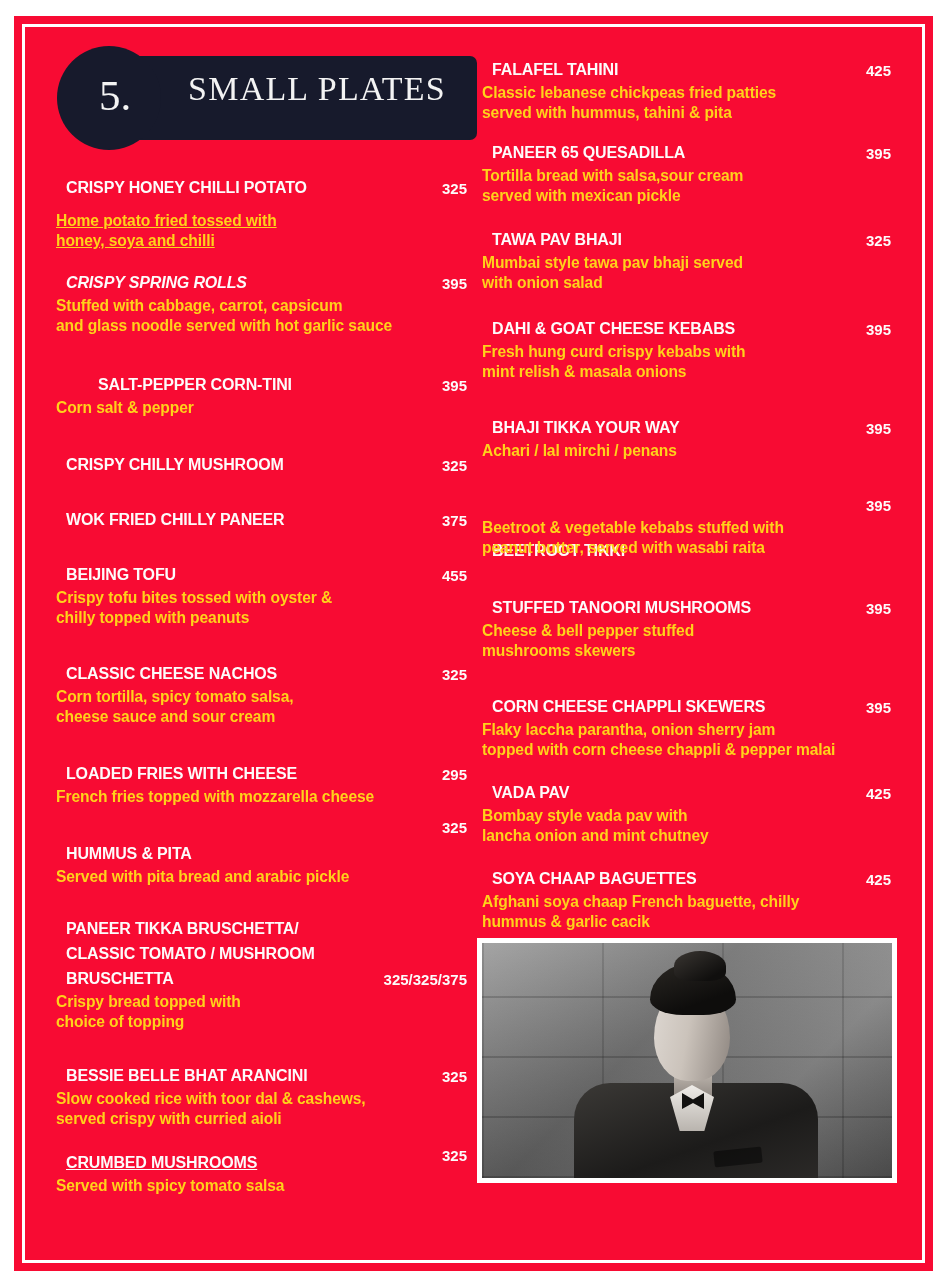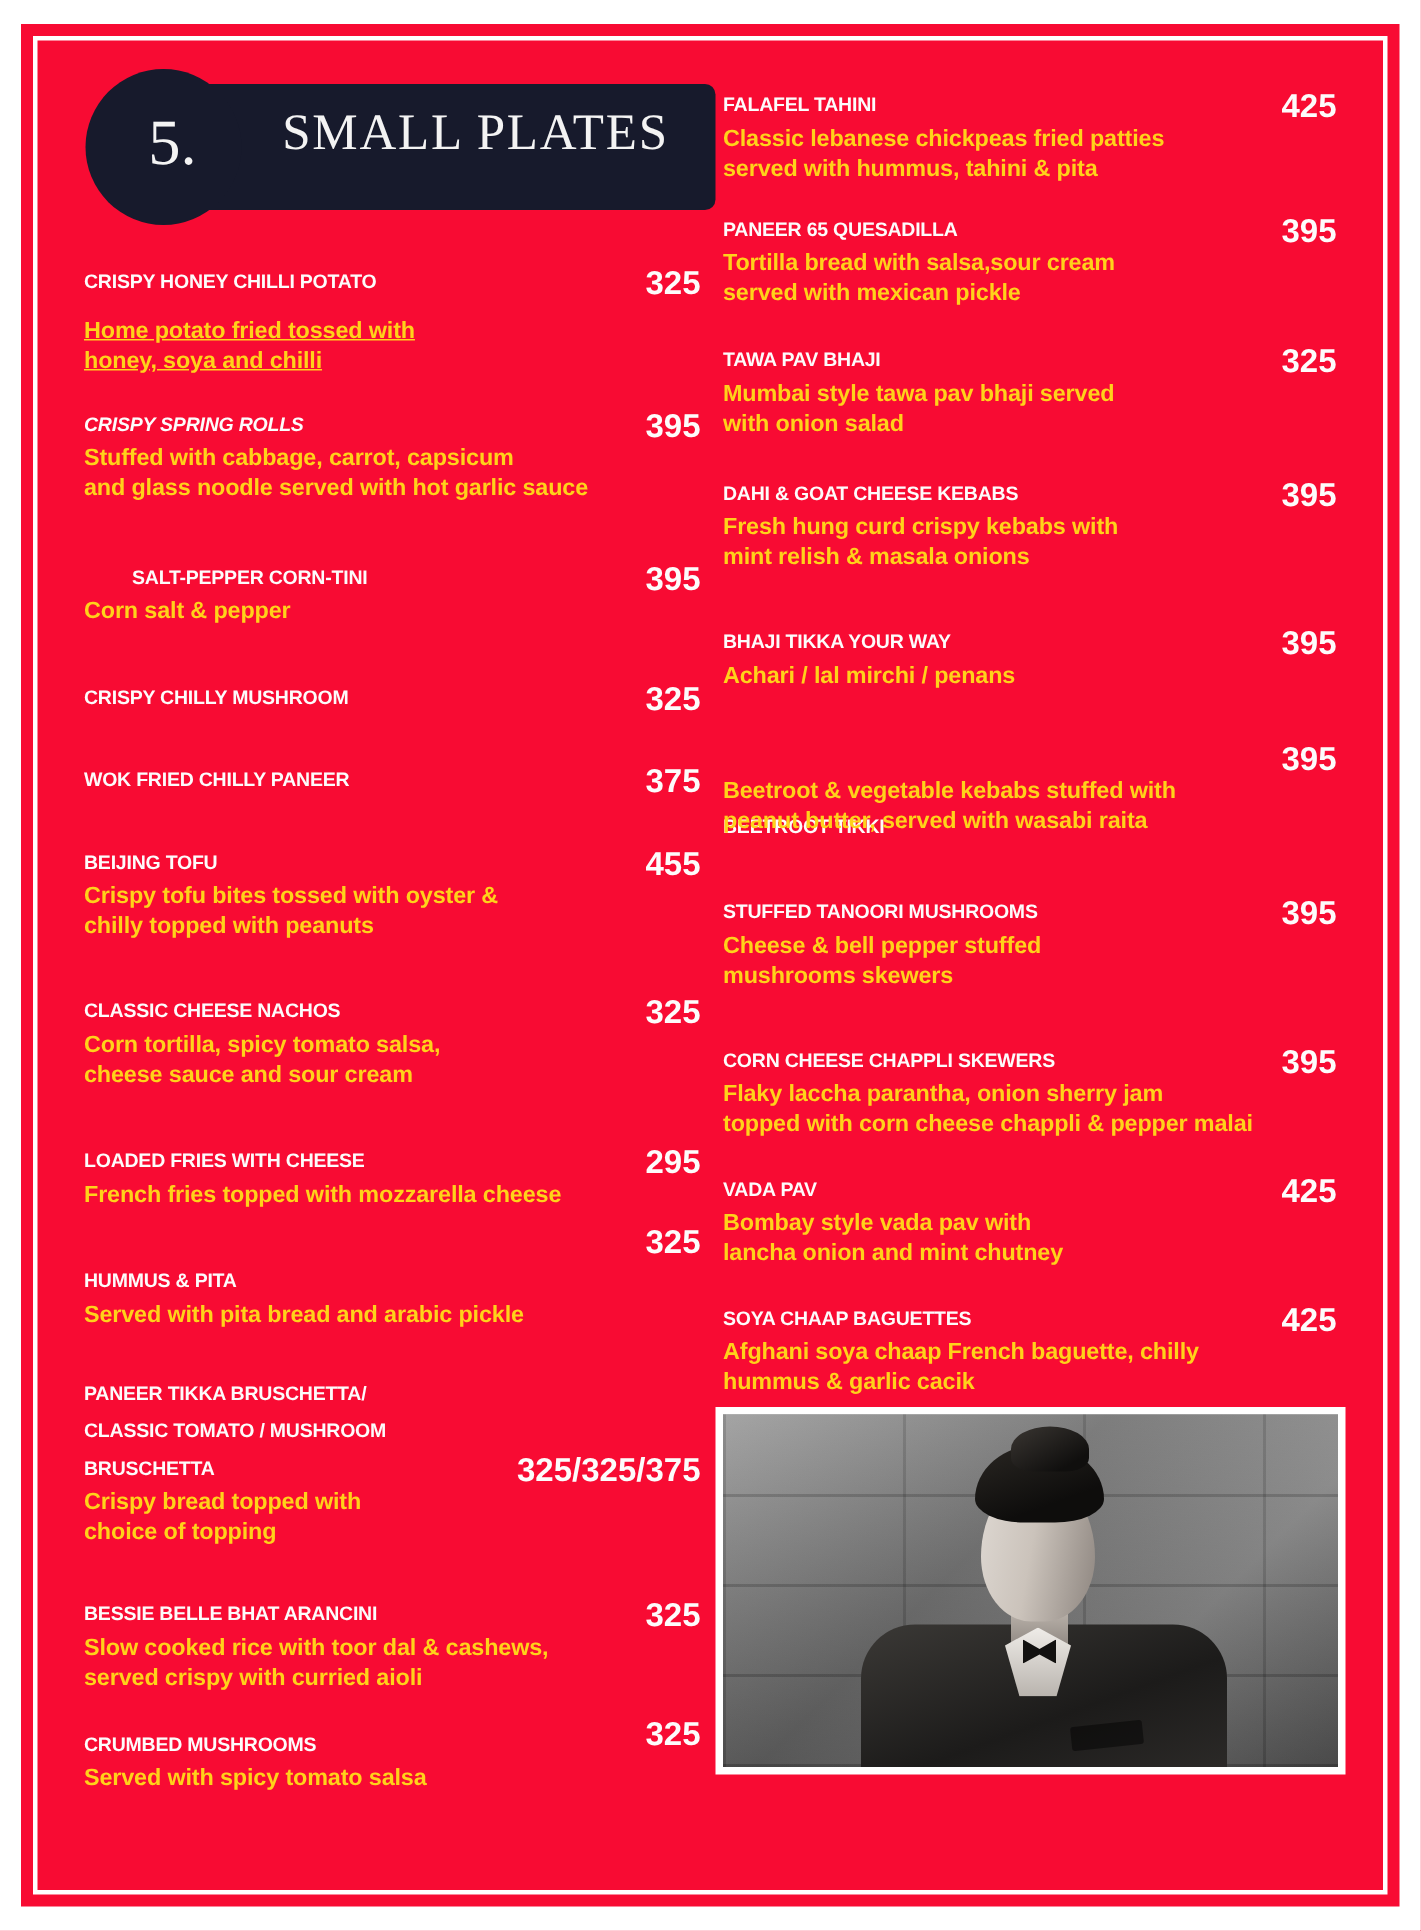--- a/index.html
+++ b/index.html
@@ -115,39 +115,39 @@
     position: absolute;
     top: 0;
   }
   #col-left  { left: 55px;  width: 412px; }
   #col-right { left: 481px; width: 410px; }
 
   .menu-item { position: absolute; left: 0; width: 100%; }
 
   .item-title {
     position: absolute;
-    left: 1px;
+    left: 11px;
     top: 0;
     width: 340px;
     font-family: "Liberation Sans", sans-serif;
     font-weight: bold;
-    font-size: 13px;
+    font-size: 16px;
     line-height: 25px;
     letter-spacing: -0.15px;
     color: #FDFBFB;
   }
   #col-right .item-title { width: 332px; }
 
   .item-price {
     position: absolute;
     right: 0;
     top: 1px;
     font-family: "Liberation Sans", sans-serif;
     font-weight: bold;
-    font-size: 22px;
+    font-size: 15px;
     line-height: 25px;
     color: #FDFBFB;
     text-align: center;
     white-space: nowrap;
   }
 
   .item-desc {
     position: absolute;
     left: 1px;
     width: 400px;
@@ -326,21 +326,21 @@
         <div class="item-desc" style="top: 76px;">Crispy bread topped with
 choice of topping</div>
       </div>
       <div class="menu-item" style="top: 1063px;">
         <div class="item-title" style="white-space: pre-line;">BESSIE BELLE BHAT ARANCINI</div>
         <div class="item-price">325</div>
         <div class="item-desc" style="top: 26px;">Slow cooked rice with toor dal &amp; cashews,
 served crispy with curried aioli</div>
       </div>
       <div class="menu-item" style="top: 1150px;">
-        <div class="item-title" style="white-space: pre-line;">CRUMBED MUSHROOMS</div>
+        <div class="item-title" style="white-space: pre-line; text-decoration: underline;">CRUMBED MUSHROOMS</div>
         <div class="item-price" style="top: -7px;">325</div>
         <div class="item-desc" style="top: 26px;">Served with spicy tomato salsa</div>
       </div>
     </div>
 
   <div class="column" id="col-right">
       <div class="menu-item" style="top: 57px;">
         <div class="item-title" style="white-space: pre-line;">FALAFEL TAHINI</div>
         <div class="item-price">425</div>
         <div class="item-desc" style="top: 26px;">Classic lebanese chickpeas fried patties

